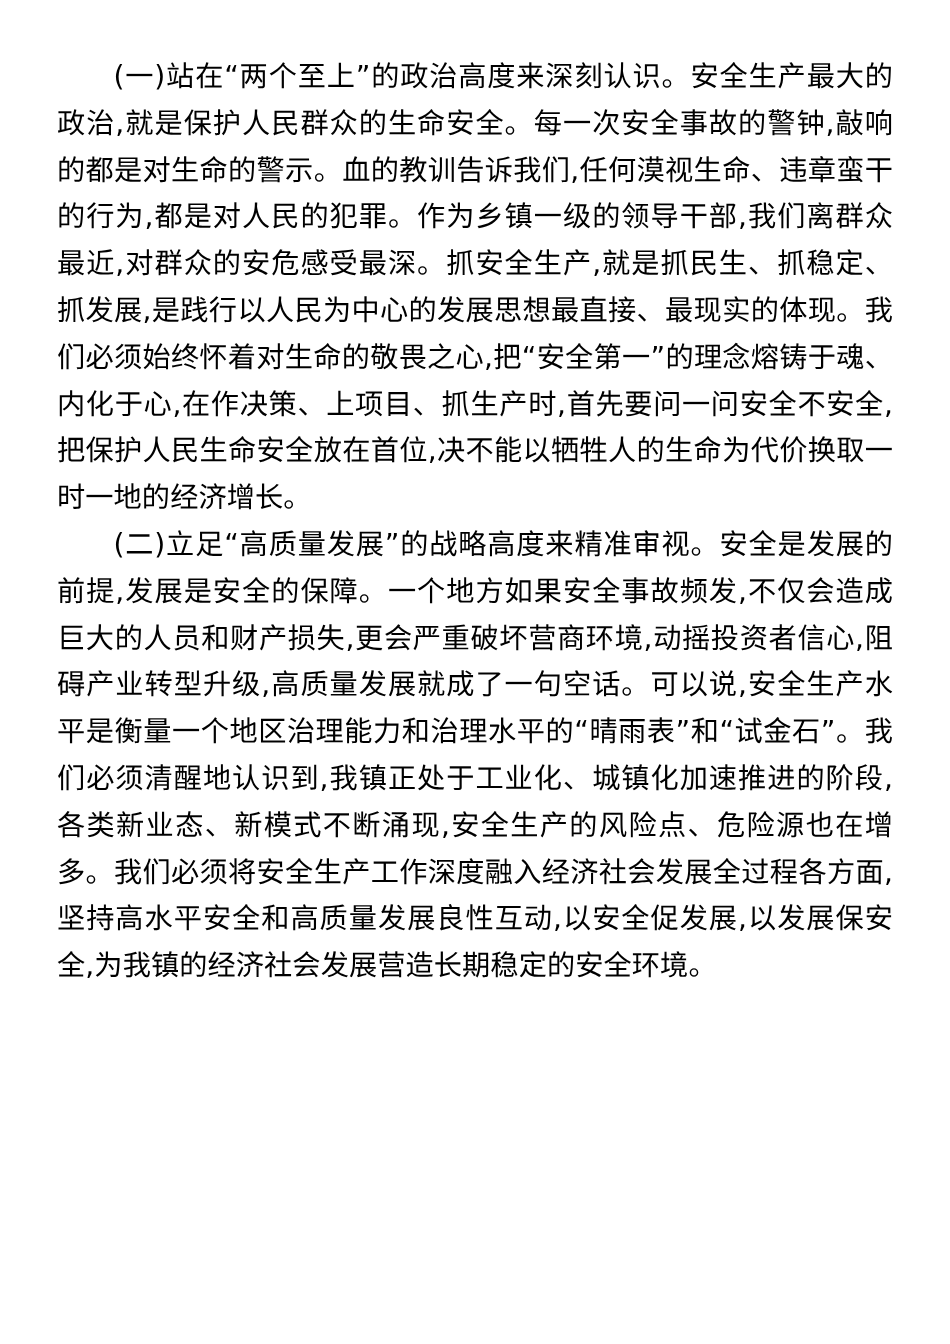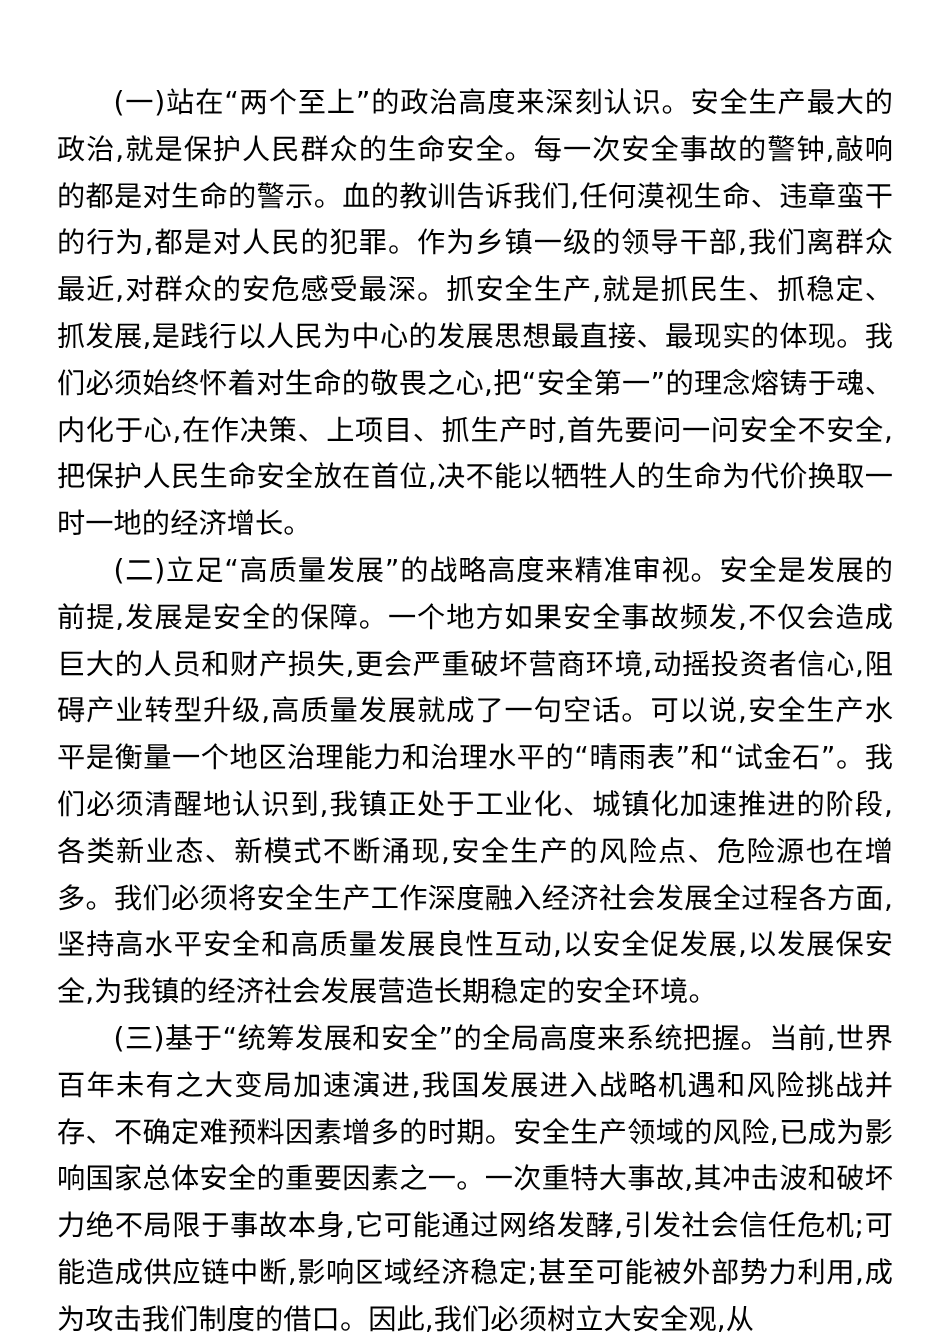--- a/index.html
+++ b/index.html
@@ -13,21 +13,21 @@
     width: 950px;
     height: 1344px;
     background: #ffffff;
     overflow: hidden;
     box-sizing: border-box;
   }
 
   .doc-body {
     position: absolute;
     left: 57px;
-    top: 80px;
+    top: 54px;
     width: 836px;
   }
 
   .para {
     margin: 0;
     padding: 0;
     font-family: "DejaVu Sans", "Liberation Sans", sans-serif;
     font-size: 28.2px;
     line-height: 46.8px;
     color: #000000;
@@ -46,16 +46,15 @@
 </head>
 <body>
 
 <div class="page">
   <div class="doc-body">
 
     <p class="para">(一)站在“两个至上”的政治高度来深刻认识。安全生产最大的政治,就是保护人民群众的生命安全。每一次安全事故的警钟,敲响的都是对生命的警示。血的教训告诉我们,任何漠视生命、违章蛮干的行为,都是对人民的犯罪。作为乡镇一级的领导干部,我们离群众最近,对群众的安危感受最深。抓安全生产,就是抓民生、抓稳定、抓发展,是践行以人民为中心的发展思想最直接、最现实的体现。我们必须始终怀着对生命的敬畏之心,把“安全第一”的理念熔铸于魂、内化于心,在作决策、上项目、抓生产时,首先要问一问安全不安全,把保护人民生命安全放在首位,决不能以牺牲人的生命为代价换取一时一地的经济增长。</p>
 
     <p class="para">(二)立足“高质量发展”的战略高度来精准审视。安全是发展的前提,发展是安全的保障。一个地方如果安全事故频发,不仅会造成巨大的人员和财产损失,更会严重破坏营商环境,动摇投资者信心,阻碍产业转型升级,高质量发展就成了一句空话。可以说,安全生产水平是衡量一个地区治理能力和治理水平的“晴雨表”和“试金石”。我们必须清醒地认识到,我镇正处于工业化、城镇化加速推进的阶段,各类新业态、新模式不断涌现,安全生产的风险点、危险源也在增多。我们必须将安全生产工作深度融入经济社会发展全过程各方面,坚持高水平安全和高质量发展良性互动,以安全促发展,以发展保安全,为我镇的经济社会发展营造长期稳定的安全环境。</p>
 
-    <p class="para">(三)基于“统筹发展和安全”的全局高度来系统把握。当前,世界百年未有之大变局加速演进,我国发展进入战略机遇和风险挑战并存、不确定难预料因素增多的时期。安全生产领域的风险,已成为影响国家总体安全的重要因素之一。一次重特大事故,其冲击波和破坏力绝不局限于事故本身,它可能通过网络发酵,引发社会信任危机;可能造成供应链中断,影响区域经济稳定;甚至可能被外部势力利用,成为攻击我们制度的借口。因此,我们必须树立大安全观,从</p>
 
   </div>
 </div>
 
 </body></html>

